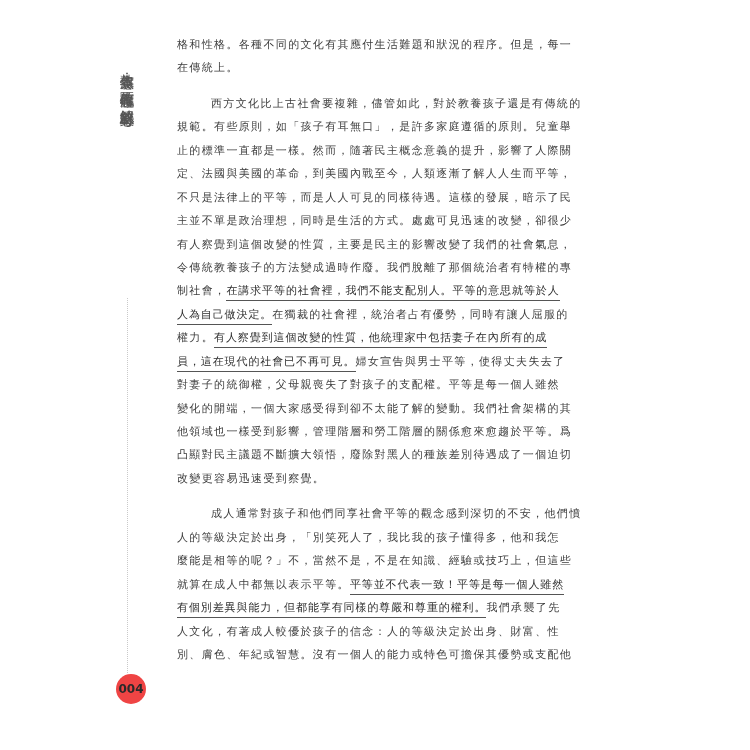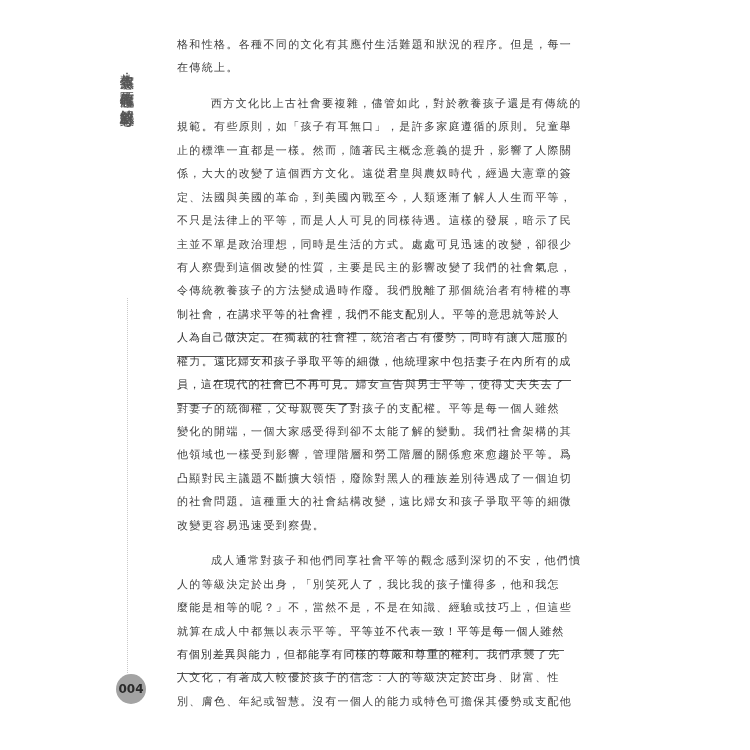--- a/index.html
+++ b/index.html
@@ -7,60 +7,58 @@
          font-family: "DejaVu Serif", "Liberation Serif", serif; color: #3a3a3a; }
   .page { position: absolute; left: 0; top: 0; width: 750px; height: 750px; background: #fff; }
 
   .side-title { position: absolute; left: 118px; top: 62px; width: 18px;
                 writing-mode: vertical-rl; text-orientation: upright;
                 font-family: "DejaVu Sans", "Liberation Sans", sans-serif;
                 font-size: 14.5px; letter-spacing: 0.6px; color: #555; line-height: 18px; }
   .side-line { position: absolute; left: 127px; top: 298px; width: 0; height: 375px;
                border-left: 1px dotted #c9c9c9; }
   .page-num { position: absolute; left: 116px; top: 674px; width: 30px; height: 30px;
-              border-radius: 50%; background: #a3a3a3; text-align: center; line-height: 30px;
+              border-radius: 50%; background: #ef4444; text-align: center; line-height: 30px;
               font-family: "DejaVu Sans", "Liberation Sans", sans-serif; font-size: 12px;
               color: #2a2a2a; font-weight: bold; }
 
   .body-text { position: absolute; left: 177px; top: 33px; width: 395px; }
   .line { height: 23.45px; line-height: 23.45px; font-size: 11px; white-space: nowrap;
           letter-spacing: 1.35px; color: #3d3d3d; }
   .indent { padding-left: 34px; margin-top: 12px; }
   .u { font-family: "DejaVu Sans", "Liberation Sans", sans-serif; color: #2e2e2e;
-       border-bottom: 1.2px solid #555; padding-bottom: 12px; letter-spacing: 0.9px; }
+       border-bottom: 1.2px solid #555; padding-bottom: 3px; letter-spacing: 0.9px; }
 </style>
 </head>
 <body>
 
 <div class="page">
   <div class="side-title">教養焦慮：正確教養觀念，解放心累父母</div>
   <div class="side-line"></div>
   <div class="page-num">004</div>
 
   <div class="body-text" id="body-text">
       <div class="line"><span>格和性格。各種不同的文化有其應付生活難題和狀況的程序。但是，每一</span></div>
       <div class="line"><span>在傳統上。</span></div>
       <div class="line indent"><span>西方文化比上古社會要複雜，儘管如此，對於教養孩子還是有傳統的</span></div>
       <div class="line"><span>規範。有些原則，如「孩子有耳無口」，是許多家庭遵循的原則。兒童舉</span></div>
       <div class="line"><span>止的標準一直都是一樣。然而，隨著民主概念意義的提升，影響了人際關</span></div>
-      <div class="line"><span>係，大大的改變了這個西方文化。遠從君皇與農奴時代，經過大憲章的簽</span></div>
       <div class="line"><span>定、法國與美國的革命，到美國內戰至今，人類逐漸了解人人生而平等，</span></div>
       <div class="line"><span>不只是法律上的平等，而是人人可見的同樣待遇。這樣的發展，暗示了民</span></div>
       <div class="line"><span>主並不單是政治理想，同時是生活的方式。處處可見迅速的改變，卻很少</span></div>
       <div class="line"><span>有人察覺到這個改變的性質，主要是民主的影響改變了我們的社會氣息，</span></div>
       <div class="line"><span>令傳統教養孩子的方法變成過時作廢。我們脫離了那個統治者有特權的專</span></div>
       <div class="line"><span>制社會，</span><span class="u">在講求平等的社會裡，我們不能支配別人。平等的意思就等於人</span></div>
       <div class="line"><span class="u">人為自己做決定。</span><span>在獨裁的社會裡，統治者占有優勢，同時有讓人屈服的</span></div>
-      <div class="line"><span>權力。</span><span class="u">遠比婦女和孩子爭取平等的細微，他統理家中包括妻子在內所有的成</span></div>
+      <div class="line"><span>權力。</span><span class="u">有人察覺到這個改變的性質，他統理家中包括妻子在內所有的成</span></div>
       <div class="line"><span class="u">員，這在現代的社會已不再可見。</span><span>婦女宣告與男士平等，使得丈夫失去了</span></div>
       <div class="line"><span>對妻子的統御權，父母親喪失了對孩子的支配權。平等是每一個人雖然</span></div>
       <div class="line"><span>變化的開端，一個大家感受得到卻不太能了解的變動。我們社會架構的其</span></div>
       <div class="line"><span>他領域也一樣受到影響，管理階層和勞工階層的關係愈來愈趨於平等。爲</span></div>
       <div class="line"><span>凸顯對民主議題不斷擴大領悟，廢除對黑人的種族差別待遇成了一個迫切</span></div>
-      <div class="line"><span>的社會問題。這種重大的社會結構改變，遠比婦女和孩子爭取平等的細微</span></div>
       <div class="line"><span>改變更容易迅速受到察覺。</span></div>
       <div class="line indent"><span>成人通常對孩子和他們同享社會平等的觀念感到深切的不安，他們憤</span></div>
       <div class="line"><span>人的等級決定於出身，「別笑死人了，我比我的孩子懂得多，他和我怎</span></div>
       <div class="line"><span>麼能是相等的呢？」不，當然不是，不是在知識、經驗或技巧上，但這些</span></div>
       <div class="line"><span>就算在成人中都無以表示平等。</span><span class="u">平等並不代表一致！平等是每一個人雖然</span></div>
       <div class="line"><span class="u">有個別差異與能力，但都能享有同樣的尊嚴和尊重的權利。</span><span>我們承襲了先</span></div>
       <div class="line"><span>人文化，有著成人較優於孩子的信念：人的等級決定於出身、財富、性</span></div>
       <div class="line"><span>別、膚色、年紀或智慧。沒有一個人的能力或特色可擔保其優勢或支配他</span></div>
     </div>
 </div>

